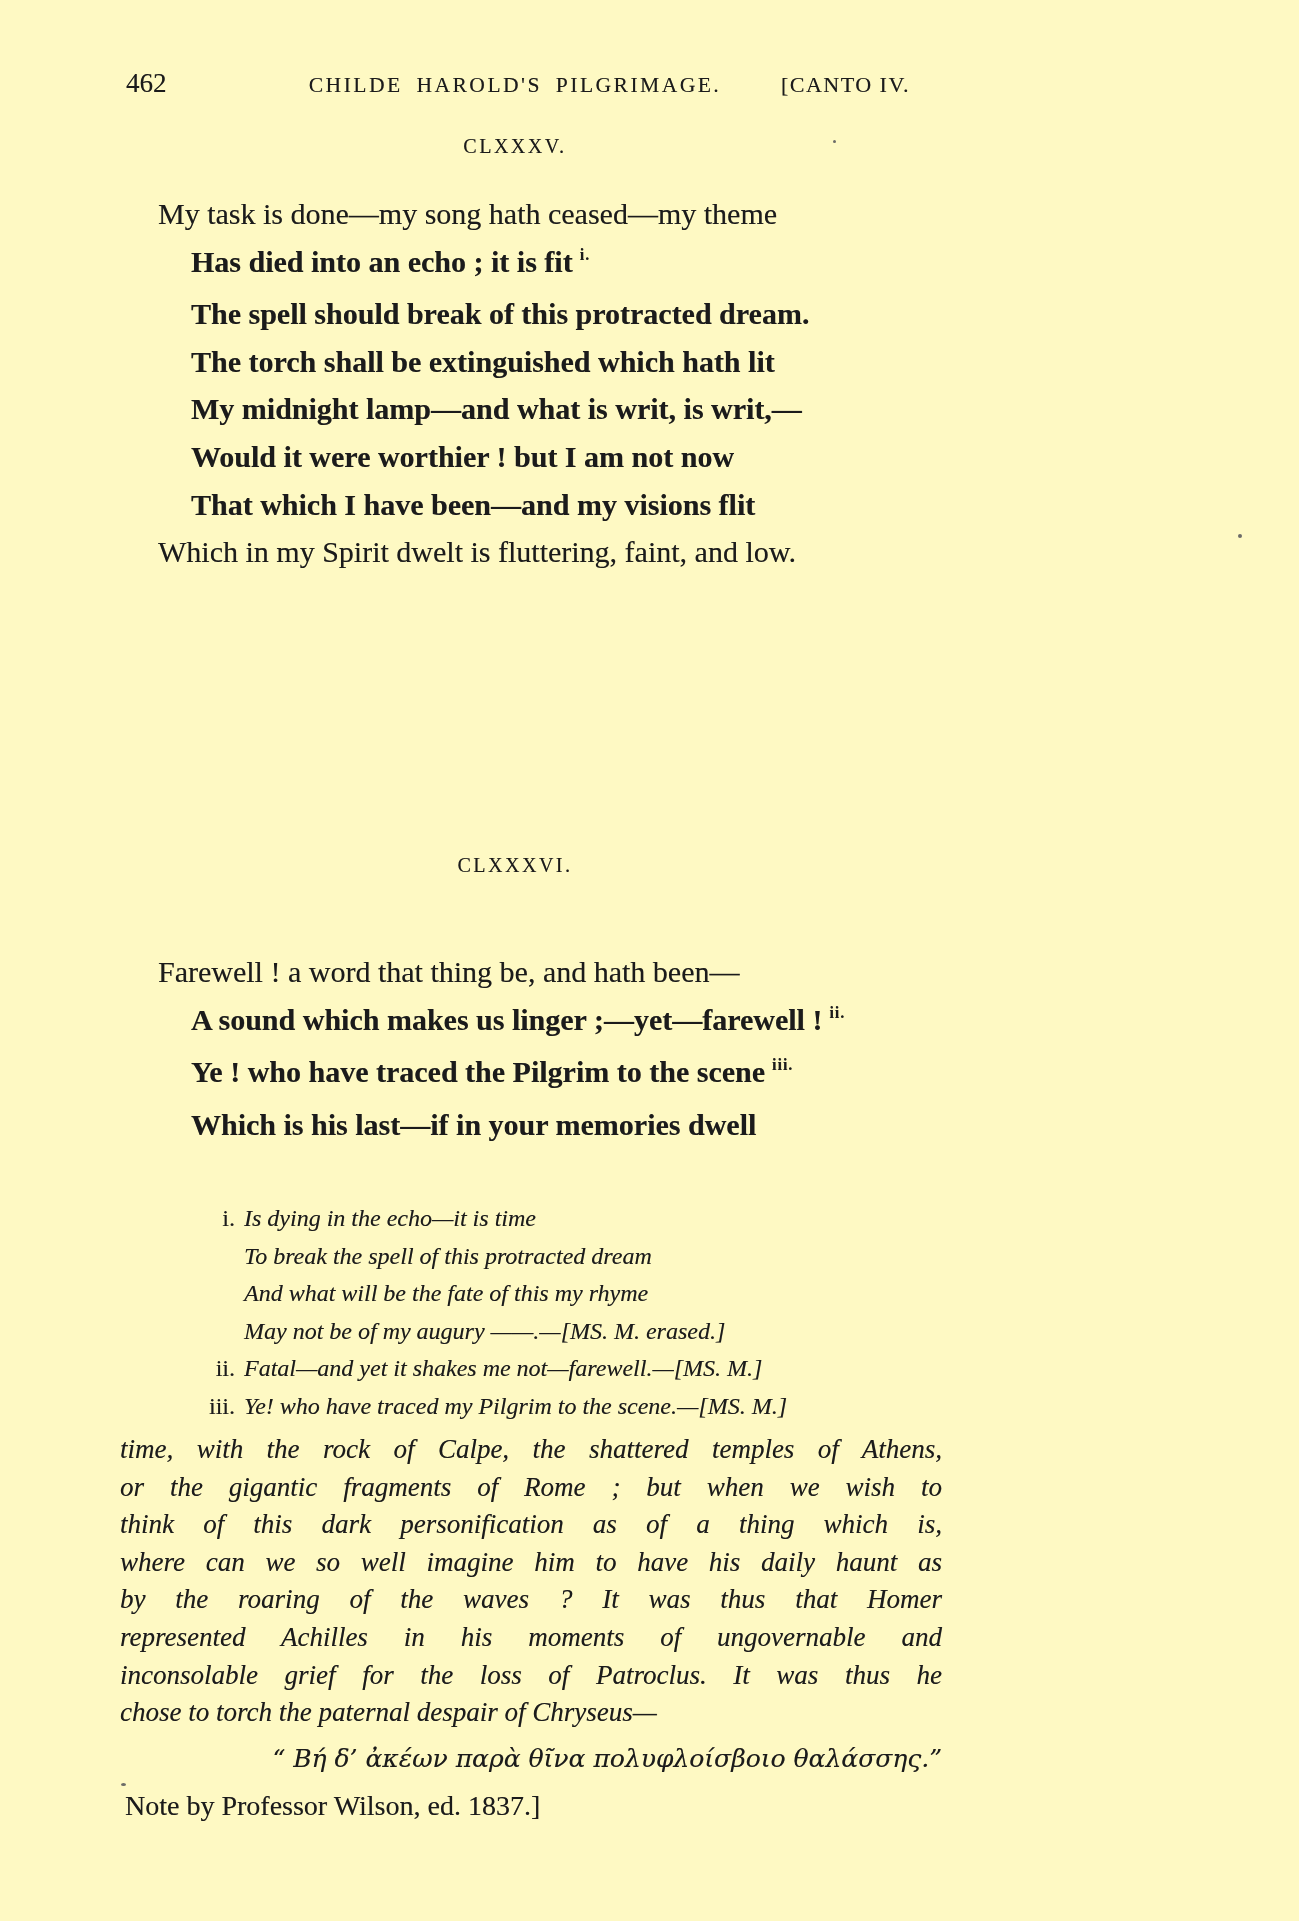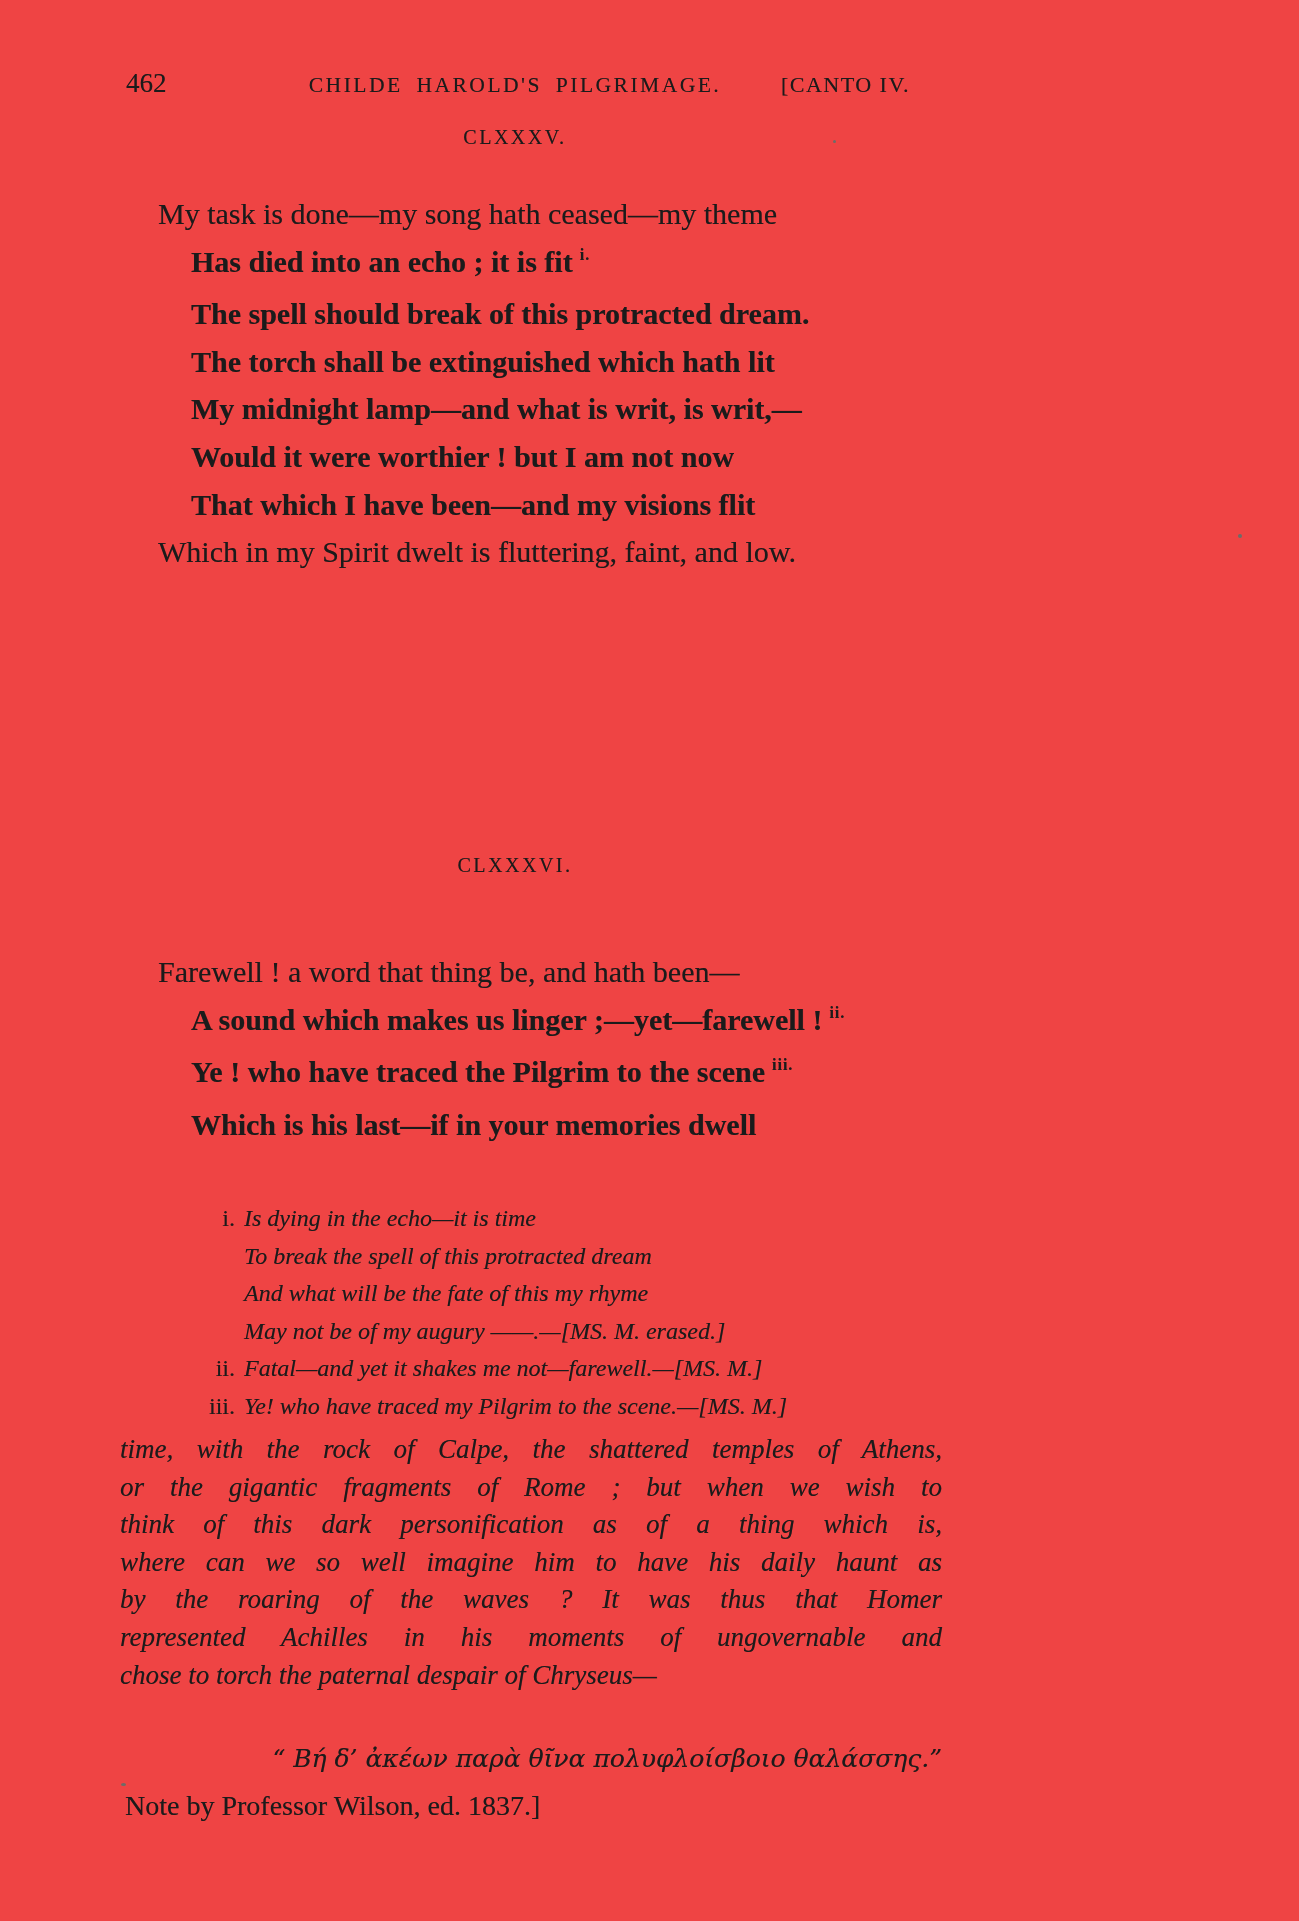--- a/index.html
+++ b/index.html
@@ -1,33 +1,33 @@
 <!DOCTYPE html>
 <html><head>
 <meta charset="utf-8">
 <style>
   html,body{margin:0;padding:0;background:#e8e8e4;}
   .page{
     position:relative;
     width:1299px;height:1921px;
     margin:0 auto;
-    background:#ef4444;
+    background:#fef9c3;
     color:#1b1b1b;
     font-family:"Liberation Serif","DejaVu Serif",serif;
     overflow:hidden;
     text-shadow:0.2px 0.2px 0.6px rgba(25,25,25,0.45);
   }
   
   .header{position:absolute;left:120px;top:64px;width:790px;height:44px;}
   .page-number{position:absolute;left:6px;top:4px;font-size:27px;}
   .running-title{position:absolute;left:50%;transform:translateX(-50%);top:9px;font-size:21.5px;letter-spacing:2.5px;word-spacing:6px;white-space:nowrap;}
   .canto{position:absolute;right:0;top:8px;font-size:22px;letter-spacing:1.5px;white-space:nowrap;}
   
   .stanza-heading{position:absolute;left:120px;width:790px;text-align:center;font-size:20px;letter-spacing:2.5px;}
-  #heading-185{top:126px;}
+  #heading-185{top:135px;}
   #heading-186{top:854px;}
   
   .stanza{position:absolute;left:158px;font-size:30px;line-height:47.6px;}
   #stanza-185{top:190px;}
   #stanza-186{top:948px;}
   .v-line{white-space:nowrap;}
   .v-line.indent{padding-left:33px;font-weight:bold;}
   .vsup{font-size:16px;position:relative;top:-12px;margin-left:7px;letter-spacing:1px;}
   
   .footnotes{position:absolute;left:185px;top:1200px;font-size:24px;line-height:37.6px;font-style:italic;}
@@ -107,20 +107,21 @@
     </div>
   </div>
 
   <div class="commentary">
     <div class="c-line">time, with the rock of Calpe, the shattered temples of Athens,</div>
     <div class="c-line">or the gigantic fragments of Rome ; but when we wish to</div>
     <div class="c-line">think of this dark personification as of a thing which is,</div>
     <div class="c-line">where can we so well imagine him to have his daily haunt as</div>
     <div class="c-line">by the roaring of the waves ? It was thus that Homer</div>
     <div class="c-line">represented Achilles in his moments of ungovernable and</div>
+    <div class="c-line">inconsolable grief for the loss of Patroclus. It was thus he</div>
     <div class="c-line last">chose to torch the paternal despair of Chryseus—</div>
   </div>
 
   <div class="greek-quote">“ Βή δ’ ἀκέων παρὰ θῖνα πολυφλοίσβοιο θαλάσσης.”</div>
 
   <div class="note-line">Note by Professor Wilson, ed. 1837.]</div>
 
   <div id="speck-1" class="speck"></div>
   <div id="speck-2" class="speck"></div>
   <div id="speck-3" class="speck"></div>

